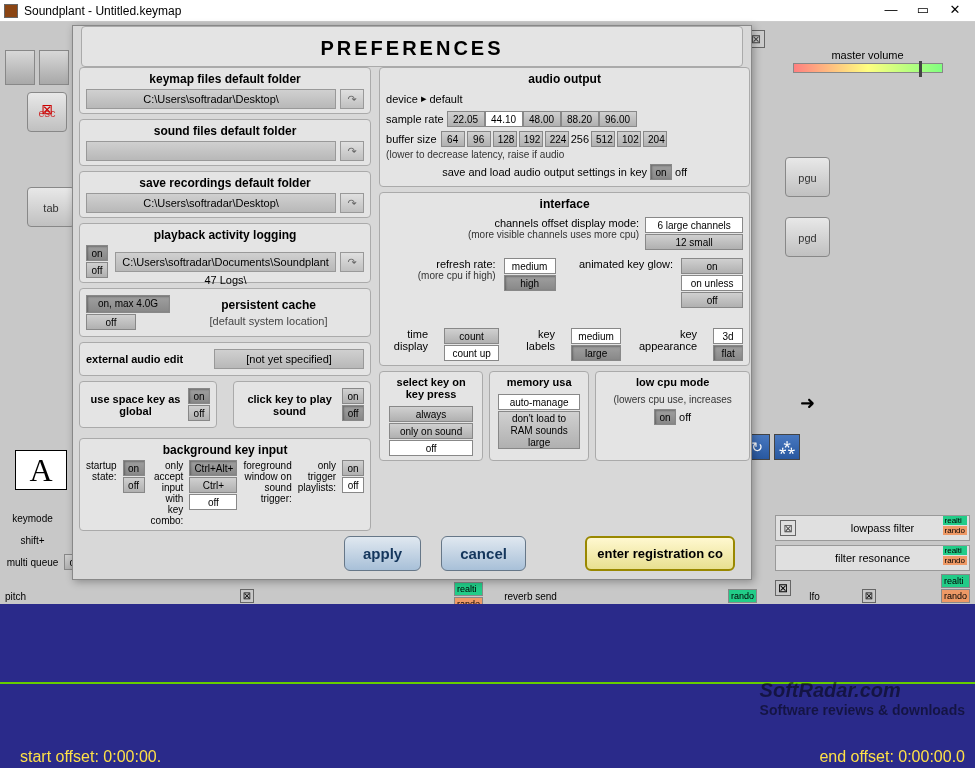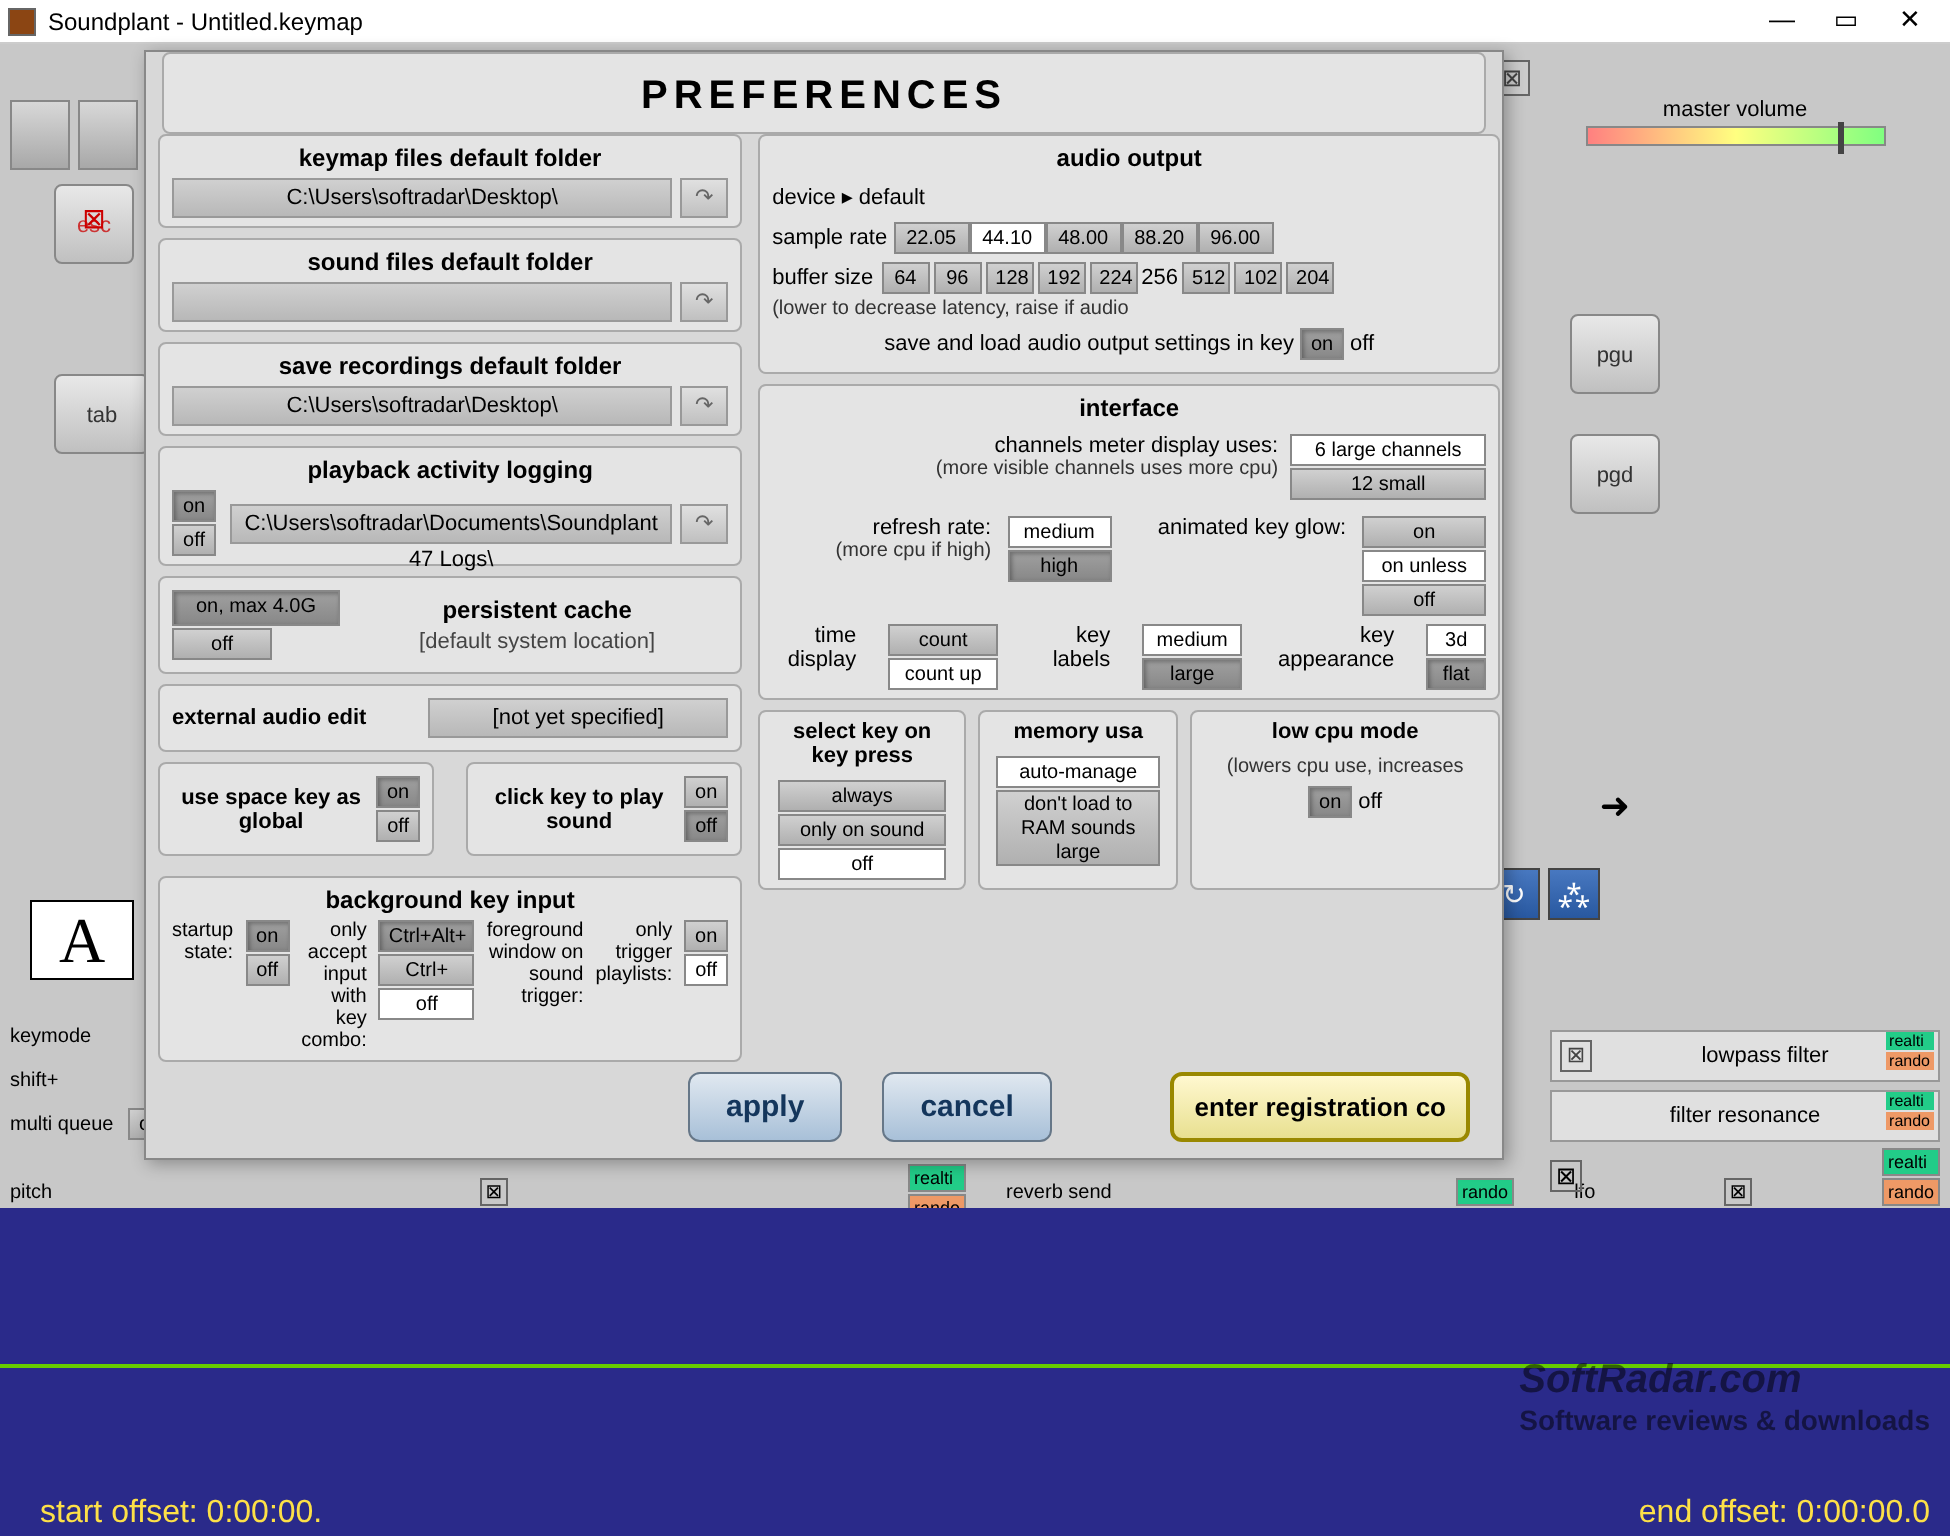--- a/index.html
+++ b/index.html
@@ -53,21 +53,21 @@
 .btnrow{position:absolute;bottom:8px;left:0;right:0;display:flex;justify-content:center;gap:20px;padding:0 16px}
 .bigbtn{padding:8px 18px;font-size:15px;background:linear-gradient(#e0e8f0,#a8c0d8);border:1px solid #678;border-radius:6px;color:#14365c;font-weight:bold;cursor:pointer}
 .regbtn{padding:8px 10px;font-size:13px;background:linear-gradient(#fff8d0,#e8e090);border:2px solid #998800;border-radius:6px;color:#000;font-weight:bold;cursor:pointer;margin-left:auto}
 
 .bbox{background:#e4e4e4;border:1px solid #aaa;border-radius:4px;padding:4px 6px}
 .bboxrow{display:flex;gap:6px;margin-top:5px}
 .bigA{position:absolute;left:15px;top:428px;width:52px;height:40px;background:#fff;border:1px solid #000;font-size:32px;text-align:center;line-height:38px;color:#000;font-family:serif}
 
 .ctrls{position:absolute;top:485px;left:5px;right:5px;height:100px;font-size:10px}
 .ctrls .crow{display:flex;align-items:center;height:22px;gap:4px}
-.clabel{width:55px;text-align:left;color:#000}
+.clabel{width:55px;text-align:center;color:#000}
 
 .mini{font-size:9px;padding:1px 2px;background:linear-gradient(#ddd,#bbb);border:1px solid #888}
 .mini.green{background:#2c8}
 .mini.orange{background:#e96}
 
 .wave{position:absolute;bottom:0;left:0;right:0;height:164px;background:#2a2a8a}
 .wave .line{position:absolute;left:0;right:0;top:78px;height:2px;background:#6c0}
 .offs{position:absolute;bottom:2px;color:#fde047;font-size:16px;}
 
 .watermark{position:absolute;right:10px;bottom:50px;color:#000;font-size:20px;font-weight:bold;font-style:italic;opacity:0.5}
@@ -312,21 +312,21 @@
           <span class="lbl">save and load audio output settings in key</span>
           <span class="sb sel">on</span>
           <span class="lbl">off</span>
         </div>
       </div>
 
       <div class="box">
         <div class="box-title">interface</div>
         <div style="display:flex;gap:6px">
           <div style="flex:1;text-align:right;font-size:11px">
-            <div>channels meter display uses:</div>
+            <div>channels offset display mode:</div>
             <div class="note" style="text-align:right">(more visible channels uses more cpu)</div>
           </div>
           <div class="flex-col" style="width:98px">
             <span class="sb white" style="width:98px">6 large channels</span>
             <span class="sb" style="width:98px">12 small</span>
           </div>
         </div>
 
         <div style="display:flex;gap:8px;margin-top:8px">
           <div style="flex:1;text-align:right;font-size:11px">
@@ -340,21 +340,21 @@
           <div style="flex:1;text-align:right;font-size:11px">
             <div>animated key glow:</div>
           </div>
           <div class="flex-col" style="width:62px">
             <span class="sb" style="width:62px">on</span>
             <span class="sb white" style="width:62px">on unless</span>
             <span class="sb" style="width:62px">off</span>
           </div>
         </div>
 
-        <div style="display:flex;gap:16px;margin-top:4px;align-items:flex-start">
+        <div style="display:flex;gap:16px;margin-top:20px;align-items:flex-start">
           <div style="width:42px;text-align:right;font-size:11px">time display</div>
           <div class="flex-col" style="width:55px">
             <span class="sb" style="width:55px">count</span>
             <span class="sb white" style="width:55px">count up</span>
           </div>
           <div style="width:40px;text-align:right;font-size:11px">key labels</div>
           <div class="flex-col" style="width:50px">
             <span class="sb white" style="width:50px">medium</span>
             <span class="sb sel" style="width:50px">large</span>
           </div>

